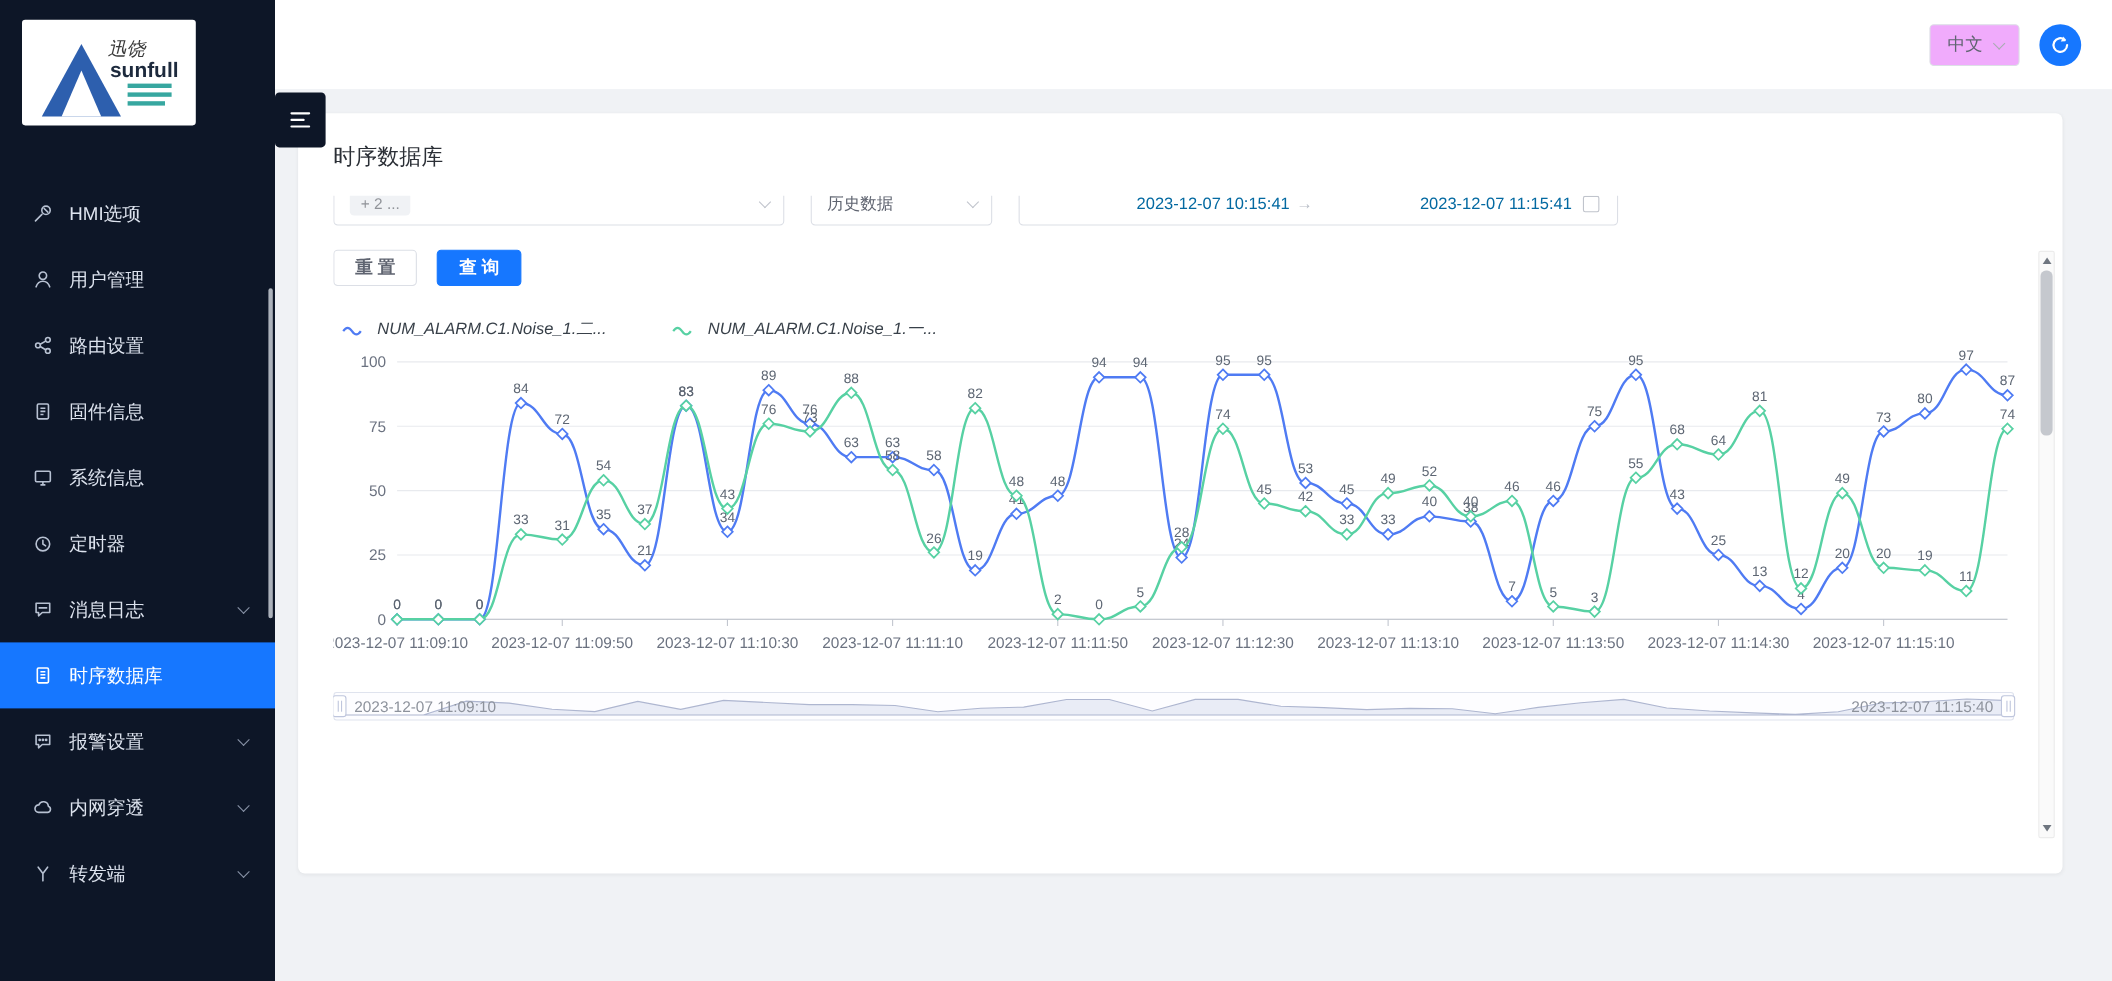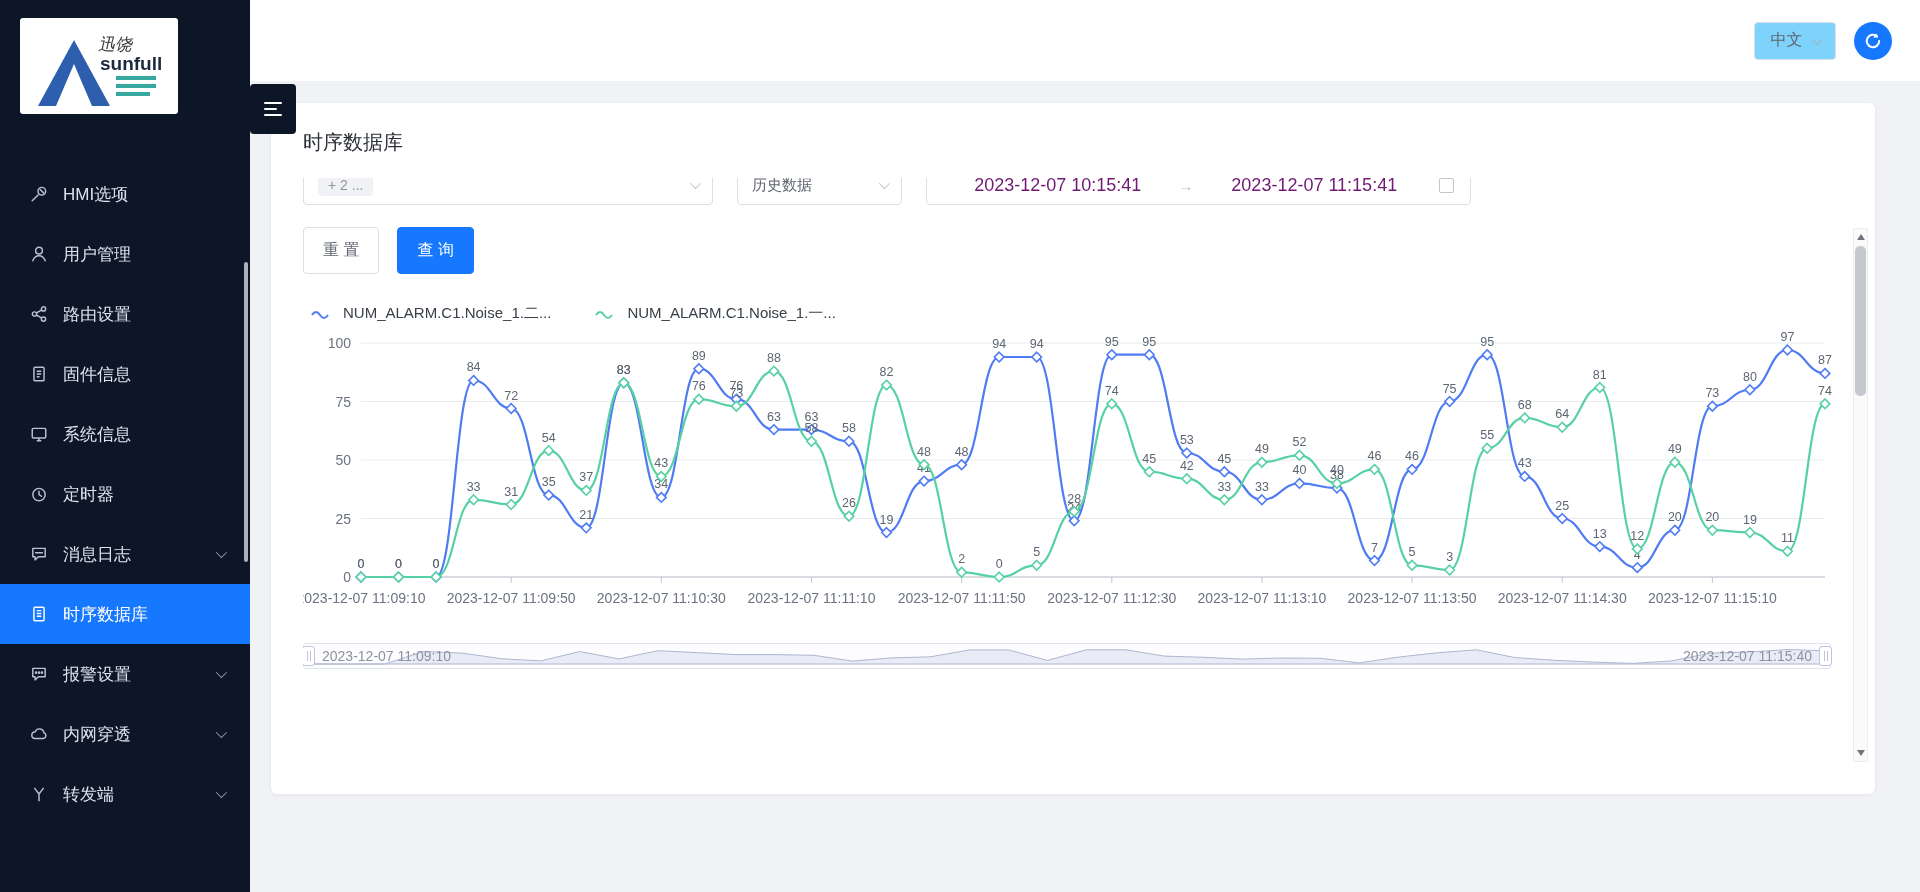--- a/index.html
+++ b/index.html
@@ -14,51 +14,51 @@
   .menu-item.active { background:var(--primary-color,#1677ff); color:#fff; }
   .menu-item .mi-icon { width:18px; height:18px; margin-right:15px; color:#b7c1d2; flex-shrink:0; }
   .menu-item.active .mi-icon { color:#fff; }
   .menu-item .mi-icon svg { width:18px; height:18px; display:block; }
   .menu-item .chev { margin-left:auto; width:8px; height:8px; border-right:1.6px solid #8892a6; border-bottom:1.6px solid #8892a6; transform:rotate(45deg) translateY(-2px); }
   .side-scroll { position:absolute; right:2px; top:262px; width:4px; height:300px; background:#c9ced6; border-radius:2px; opacity:.85; }
 
   
   .main { flex:1; position:relative; display:flex; flex-direction:column; }
   .topbar { height:81px; background:#fff; display:flex; align-items:center; justify-content:flex-end; padding-right:28px; gap:18px; }
-  .lang-select { height:38px; min-width:82px; border:1px solid #dcdfe6; border-radius:4px; display:flex; align-items:center; justify-content:center; gap:9px; font-size:16px; color:#5f6470; cursor:pointer; padding:0 12px; background:#7dd3fc; }
+  .lang-select { height:38px; min-width:82px; border:1px solid #dcdfe6; border-radius:4px; display:flex; align-items:center; justify-content:center; gap:9px; font-size:16px; color:#5f6470; cursor:pointer; padding:0 12px; background:#f0abfc; }
   .lang-select .chev-d { width:8px; height:8px; border-right:1.5px solid #a8abb2; border-bottom:1.5px solid #a8abb2; transform:rotate(45deg) translateY(-2px); }
   .refresh-btn { width:38px; height:38px; border-radius:50%; background:var(--primary-color,#1677ff); display:flex; align-items:center; justify-content:center; cursor:pointer; border:none; }
   .collapse-btn { position:absolute; left:0; top:84px; width:46px; height:50px; background:var(--sidebar-bg,#0d1627); border-radius:4px; display:flex; align-items:center; justify-content:center; cursor:pointer; z-index:5; }
 
   .content { flex:1; padding:22px 45px 0 21px; }
   .card { width:1604px; height:691px; background:var(--card-bg,#fff); border-radius:6px; box-shadow:0 1px 4px rgba(0,0,0,.06); padding:26px 30px 0 32px; position:relative; }
   .card-title { font-size:20px; color:#2b2f36; margin-bottom:22px; }
 
   .clip-region { overflow:hidden; height:600px; position:relative; }
 
   
   .filter-row { display:flex; gap:24px; margin-top:-13px; }
   .sel-box { height:40px; border:1px solid #dcdfe6; border-radius:4px; background:#fff; display:flex; align-items:center; padding:0 14px; font-size:15px; color:#5f6470; cursor:pointer; position:relative; }
   .sel-tags { width:410px; }
   .sel-history { width:165px; justify-content:space-between; }
   .chip { background:#f0f2f5; border-radius:4px; padding:3px 10px; font-size:14px; color:#909399; }
   .sel-arrow { width:8px; height:8px; border-right:1.5px solid #c0c4cc; border-bottom:1.5px solid #c0c4cc; transform:rotate(45deg) translateY(-2px); margin-left:auto; }
   .sel-history .sel-arrow { margin-left:12px; }
   .date-range { width:545px; display:flex; align-items:center; gap:0; padding:0 16px; }
-  .date-range .dr-val { flex:1; text-align:center; color:#701a75; font-size:18px; }
+  .date-range .dr-val { flex:1; text-align:right; color:#0369a1; font-size:15px; }
   .dr-sep { color:#b9bec7; font-size:15px; padding:0 6px; }
   .cal-icon { width:15px; height:15px; border:1.5px solid #c0c4cc; border-radius:2px; margin-left:10px; flex-shrink:0; }
 
-  .btn { height:47px; border-radius:4px; font-size:16px; padding:0 19px; display:inline-flex; align-items:center; justify-content:center; cursor:pointer; font-family:inherit; white-space:nowrap; }
+  .btn { height:33px; border-radius:4px; font-size:16px; padding:0 19px; display:inline-flex; align-items:center; justify-content:center; cursor:pointer; font-family:inherit; white-space:nowrap;font-weight:bold; }
   .btn-default { background:#fff; border:1px solid #dcdfe6; color:#5f6470; }
   .btn-primary { background:var(--primary-color,#1677ff); border:1px solid var(--primary-color,#1677ff); color:#fff; }
   .btn-row { margin-top:22px; display:flex; gap:18px; }
   .actions-row { margin-top:30px; display:flex; justify-content:flex-end; gap:14px; }
 
-  .legend-row { margin:30px 0 4px 8px; display:flex; align-items:center; gap:44px; font-size:15px; color:#384049; }
+  .legend-row { margin:30px 0 4px 8px; display:flex; align-items:center; gap:60px; font-size:15px; color:#384049;font-style:italic; }
   .legend-item { display:flex; align-items:center; gap:8px; cursor:pointer; }
   .legend-swatch svg { display:block; }
 
   .chart-wrap { position:relative; }
   #chart-svg { display:block; }
   #chart-svg .ax { font-size:14px; fill:#6b7280; font-family:"Liberation Sans","DejaVu Sans",sans-serif; }
   #chart-svg .vl { font-size:12.5px; fill:#5d6673; font-family:"Liberation Sans","DejaVu Sans",sans-serif; }
 
   .datazoom { margin-top:10px; width:1528px; height:26px; border:1px solid #dfe3ee; border-radius:3px; background:#fdfdff; position:relative; }
   .datazoom svg { position:absolute; left:0; top:0; }

